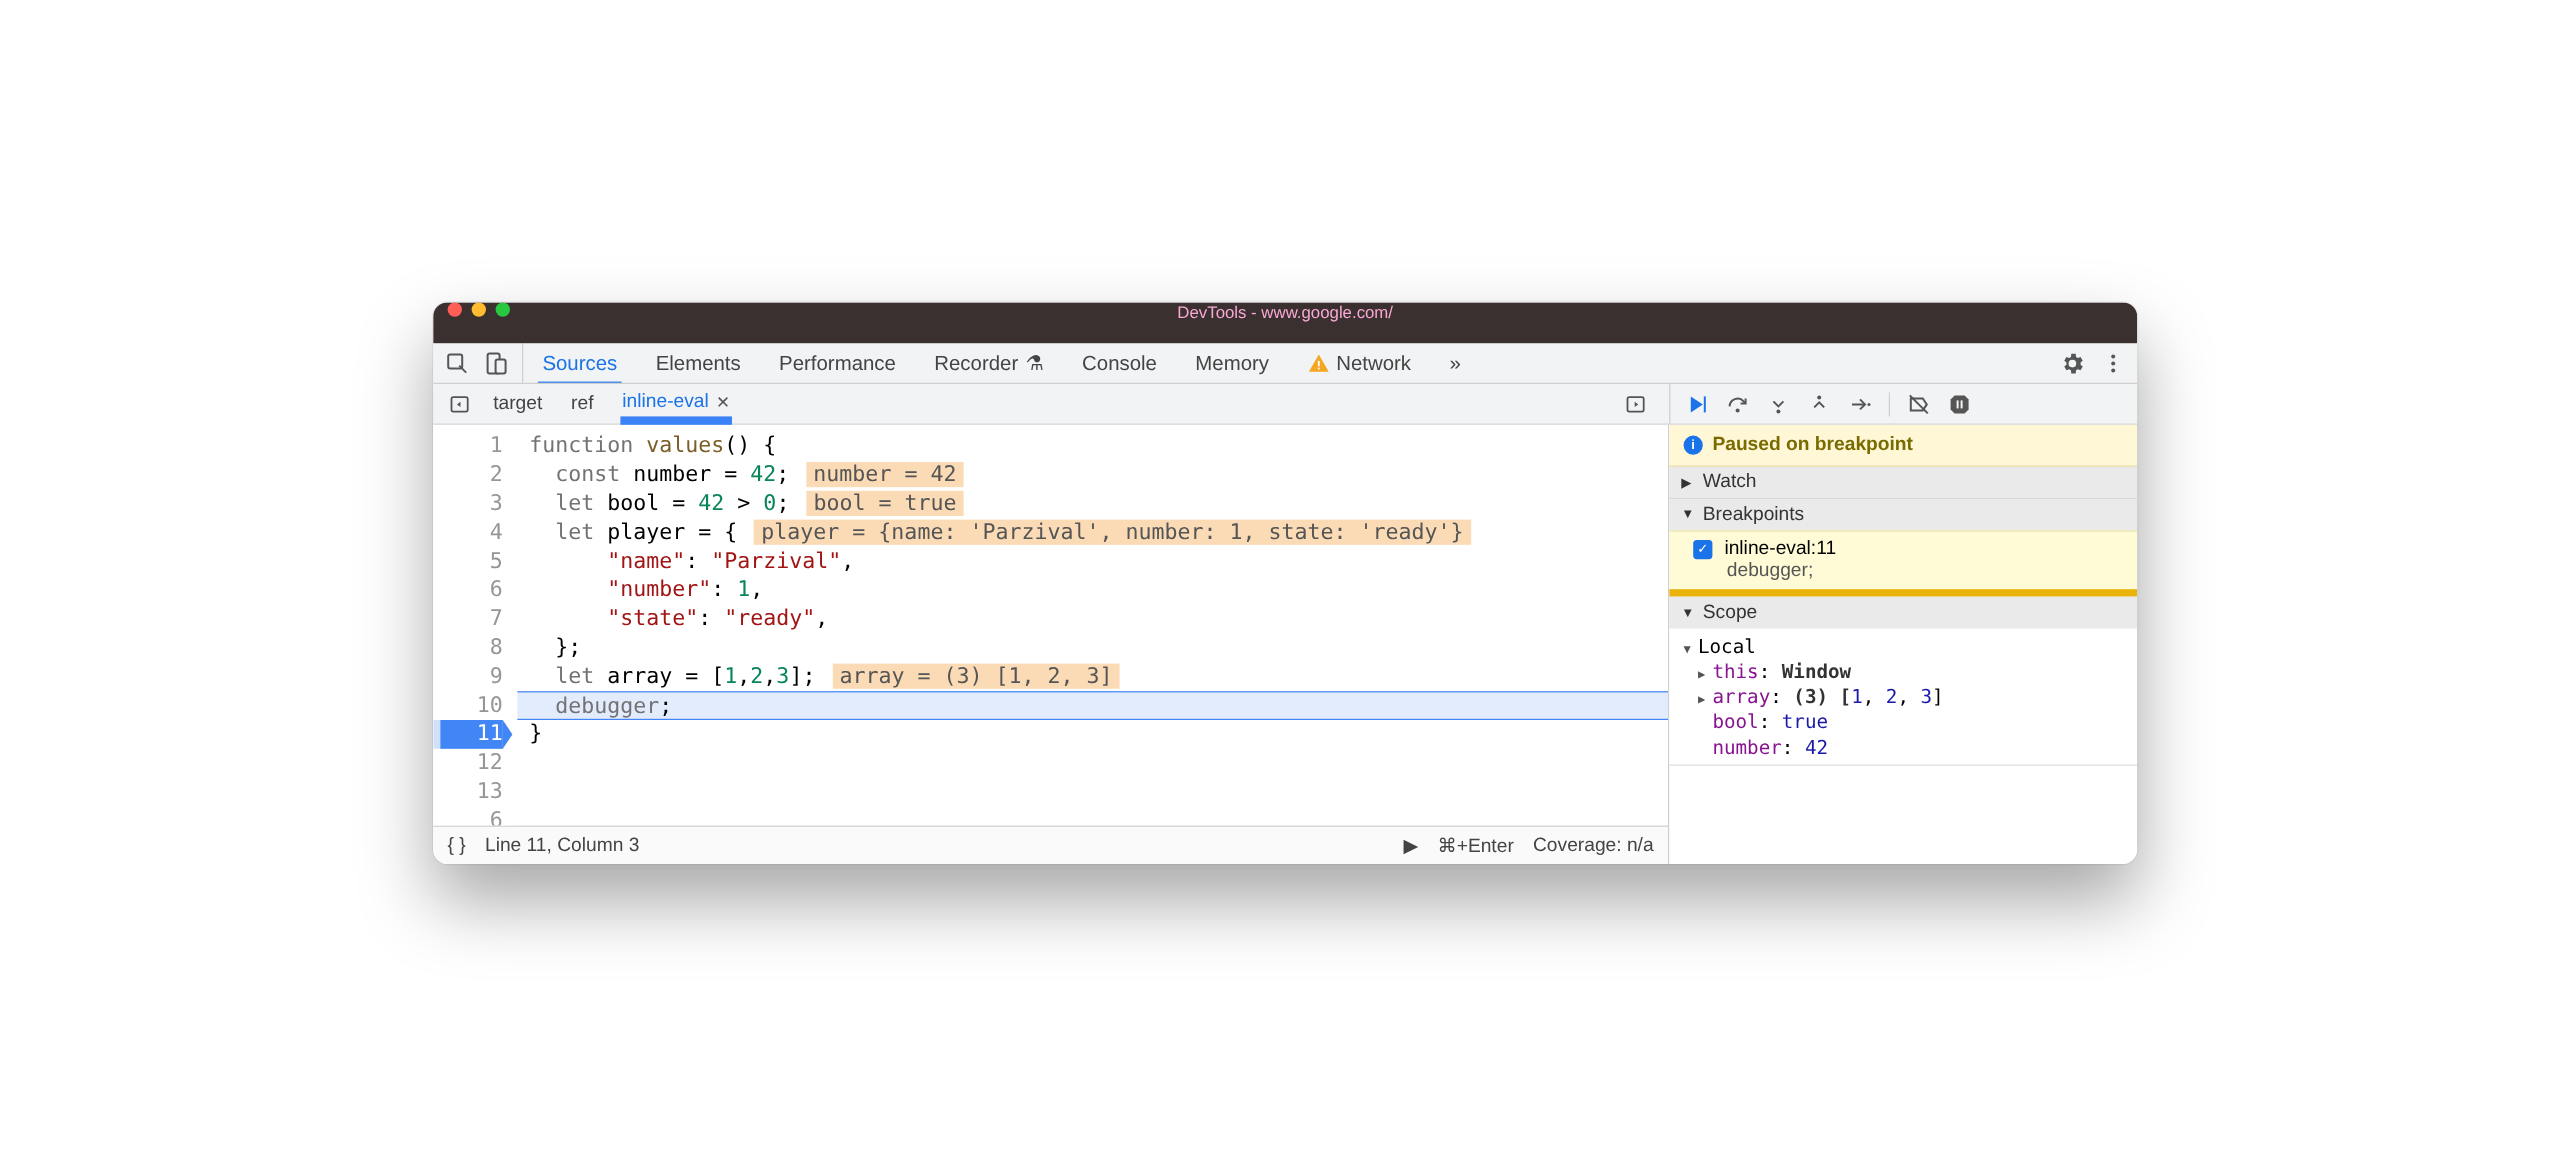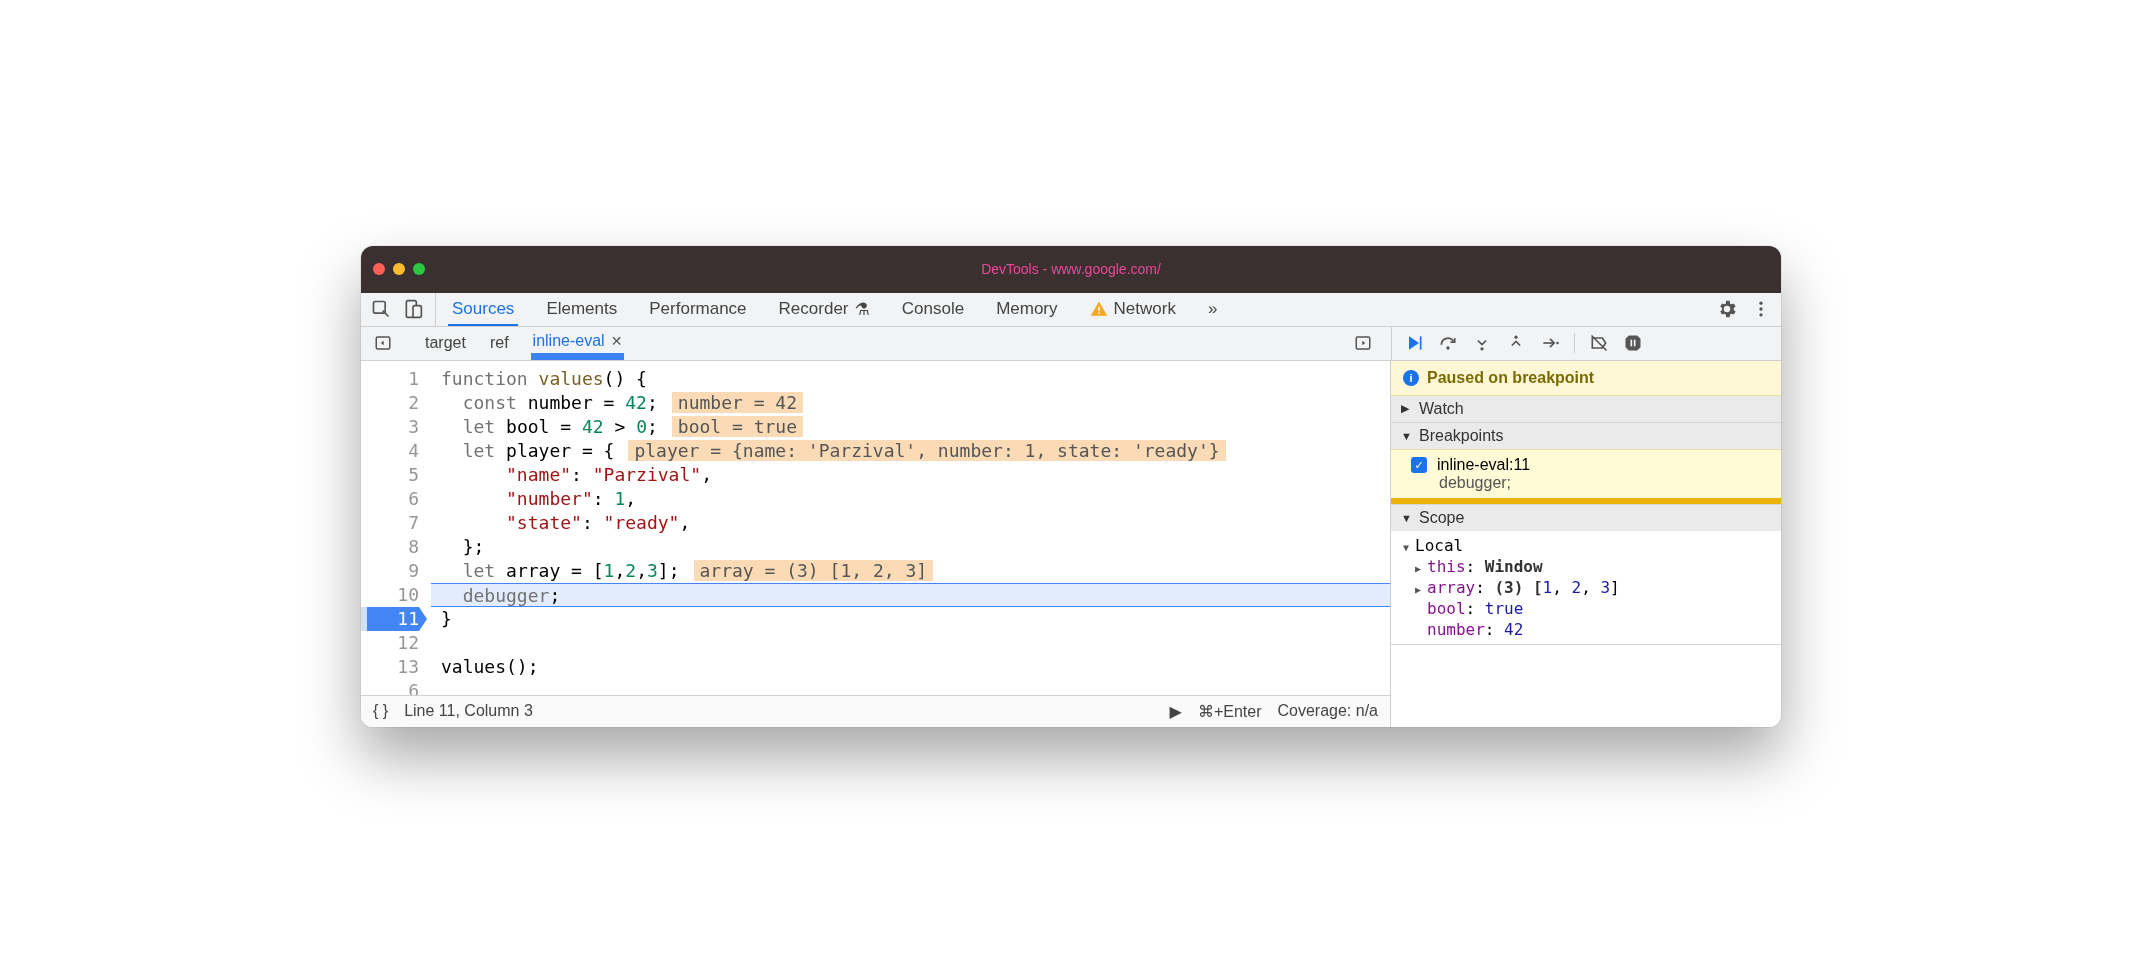--- a/index.html
+++ b/index.html
@@ -9,22 +9,22 @@
   .window {
     width: 1420px;
     border-radius: 12px;
     overflow: hidden;
     background: #f5f5f5;
     box-shadow: 0 30px 60px rgba(0,0,0,0.35), 0 0 0 1px rgba(0,0,0,0.05);
   }
 
   
   .titlebar {
-    height: 47px; display: flex; align-items: center;
-    background: #3b3030; color: #ec4899; font-size: 14px; position: relative;
+    height: 34px; display: flex; 
+    background: #3b3030; color: #f9a8d4; font-size: 14px; position: relative;
   }
   .traffic-lights { display: flex; gap: 8px; margin-left: 12px; }
   .tl { width: 12px; height: 12px; border-radius: 50%; }
   .tl.red { background: #ff5f57; } .tl.yellow { background: #febc2e; } .tl.green { background: #28c840; }
   .titlebar-title { position: absolute; left: 0; right: 0; text-align: center; font-weight: 500; pointer-events: none; }
 
   
   .tabs-row {
     display: flex; align-items: center; height: 34px; background: #f1f3f4;
     border-bottom: 1px solid #cfcfcf; padding: 0 8px; gap: 12px;
@@ -33,21 +33,21 @@
   .tool-icon { width: 24px; height: 24px; display: inline-flex; align-items: center; justify-content: center; color: #555; cursor: pointer; }
   .tabbar { display: flex; align-items: center; gap: 24px; flex: 1; height: 100%; overflow: hidden; }
   .tab { font-size: 17px; color: #444; padding: 8px 4px; cursor: pointer; white-space: nowrap; display: flex; align-items: center; gap: 6px; }
   .tab.active { color: #1a73e8; border-bottom: 3px solid #1a73e8; padding-bottom: 5px; font-weight: 500; }
   .warn-dot { width: 18px; height: 18px; font-size: 12px; display: inline-flex; align-items: center; justify-content: center; }
   .tabs-right { display: flex; align-items: center; gap: 10px; padding-left: 10px; }
 
   
   .subbar { display: flex; align-items: stretch; height: 34px; background: #f1f3f4; border-bottom: 1px solid #cfcfcf; }
   .subbar-left { display: flex; align-items: center; gap: 10px; padding: 0 10px; flex: 1; }
-  .open-tabs { display: flex; align-items: center; gap: 20px; margin-left: 18px; }
+  .open-tabs { display: flex; align-items: center; gap: 20px; margin-left: 4px; }
   .open-tab { font-size: 16px; color: #444; padding: 6px 2px; cursor: pointer; display: flex; align-items: center; gap: 6px; }
   .open-tab.active { color: #1a73e8; border-bottom: 7px solid #3b82f6; padding-bottom: 3px; }
   .close-x { font-size: 14px; color: #555; }
   .subbar-left-end { margin-left: auto; display: flex; align-items: center; gap: 8px; padding-right: 6px; }
   .debug-toolbar { display: flex; align-items: center; gap: 14px; padding: 0 12px; border-left: 1px solid #cfcfcf; width: 390px; }
   .dbg-icon { width: 20px; height: 20px; color: #555; cursor: pointer; display: inline-flex; align-items: center; justify-content: center; }
   .dbg-icon.blue { color: #1a73e8; }
 
   
   .main { display: flex; height: 366px; background: #fff; }
@@ -263,21 +263,20 @@
           <div class="c-row">  <span class="kw">let</span> <span>bool</span> = <span class="num">42</span> <span>&gt;</span> <span class="num">0</span>;<span class="hint">bool = true</span></div>
           <div class="c-row">  <span class="kw">let</span> <span>player</span> = {<span class="hint">player = {name: 'Parzival', number: 1, state: 'ready'}</span></div>
           <div class="c-row">      <span class="prop">"name"</span>: <span class="str">"Parzival"</span>,</div>
           <div class="c-row">      <span class="prop">"number"</span>: <span class="num">1</span>,</div>
           <div class="c-row">      <span class="prop">"state"</span>: <span class="str">"ready"</span>,</div>
           <div class="c-row">  };</div>
           <div class="c-row">  <span class="kw">let</span> <span>array</span> = [<span class="num">1</span>,<span class="num">2</span>,<span class="num">3</span>];<span class="hint">array = (3) [1, 2, 3]</span></div>
           <div class="c-row exec">  <span class="kw">debugger</span>;</div>
           <div class="c-row">}</div>
           <div class="c-row"></div>
-          <div class="c-row"><span>values();</span></div>
         </div>
       </div>
       <div class="statusbar">
         <span>{ }</span>
         <span>Line 11, Column 3</span>
         <span class="spacer"></span>
         <span>▶</span>
         <span>⌘+Enter</span>
         <span>Coverage: n/a</span>
       </div>

